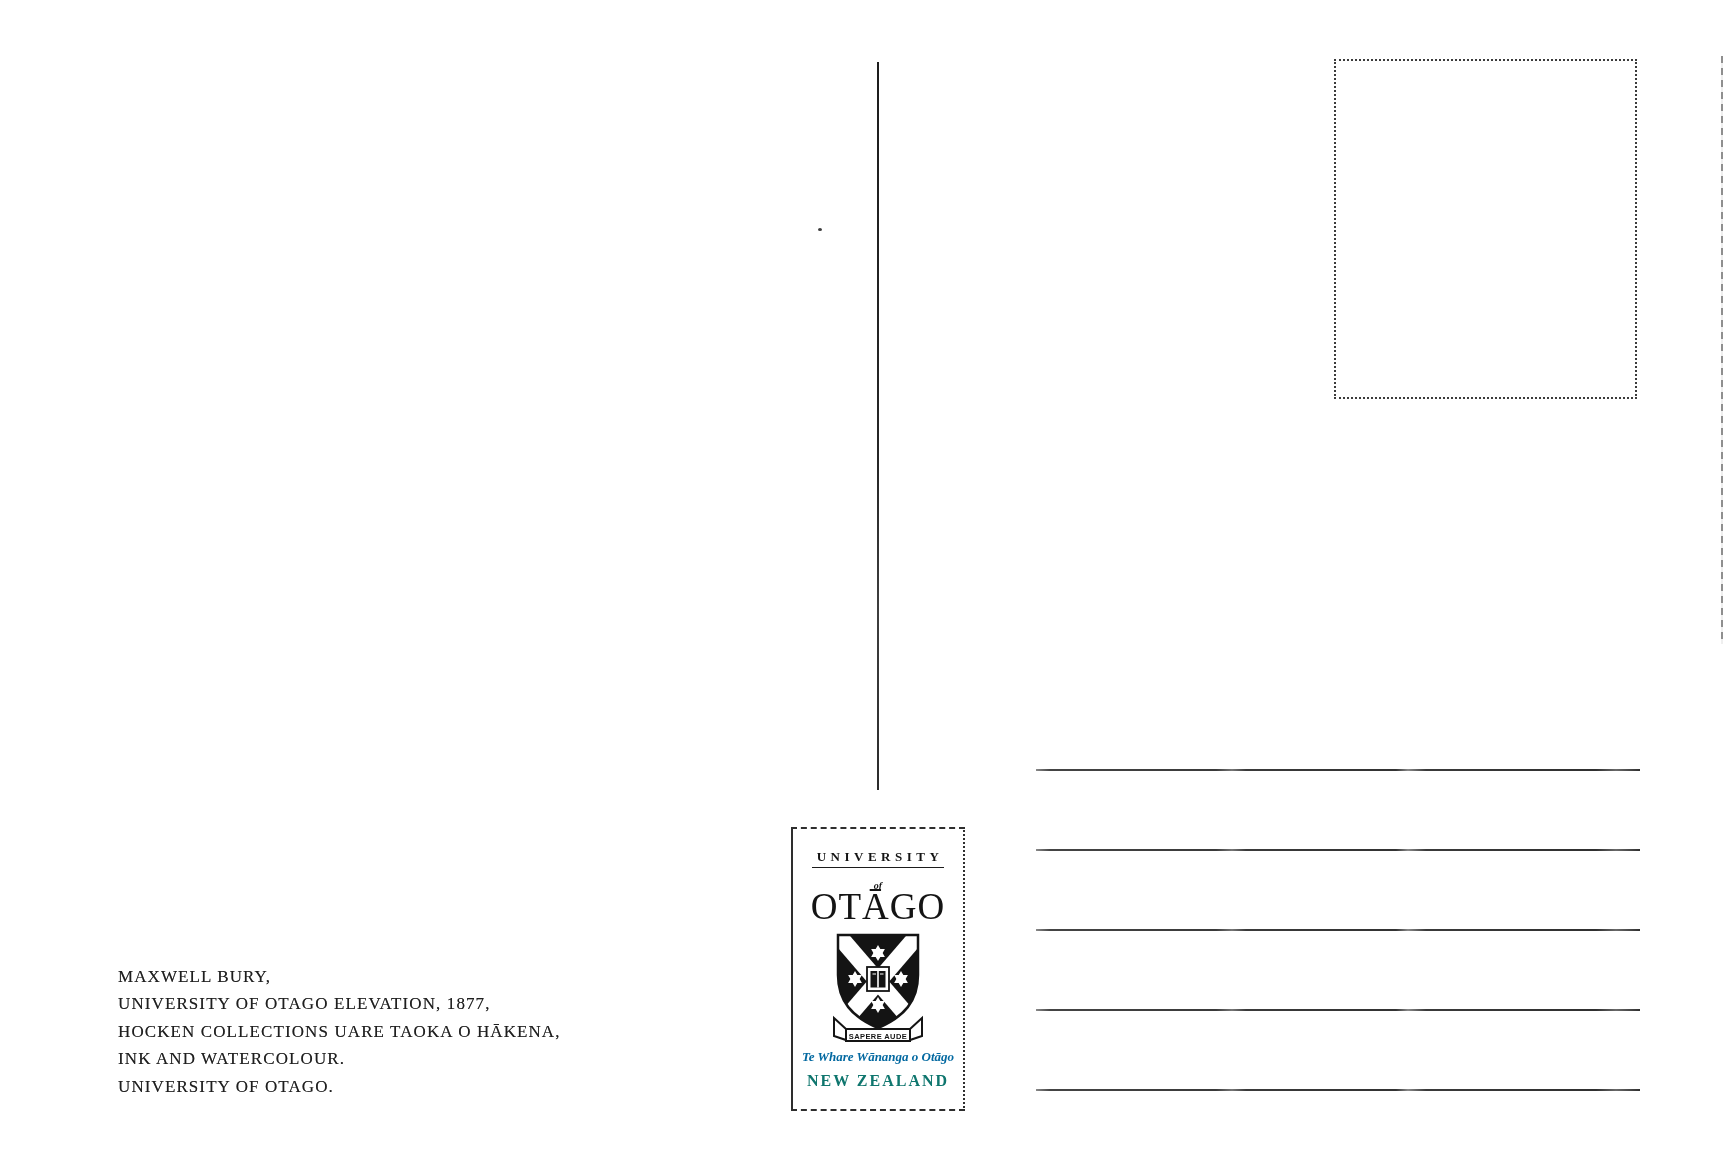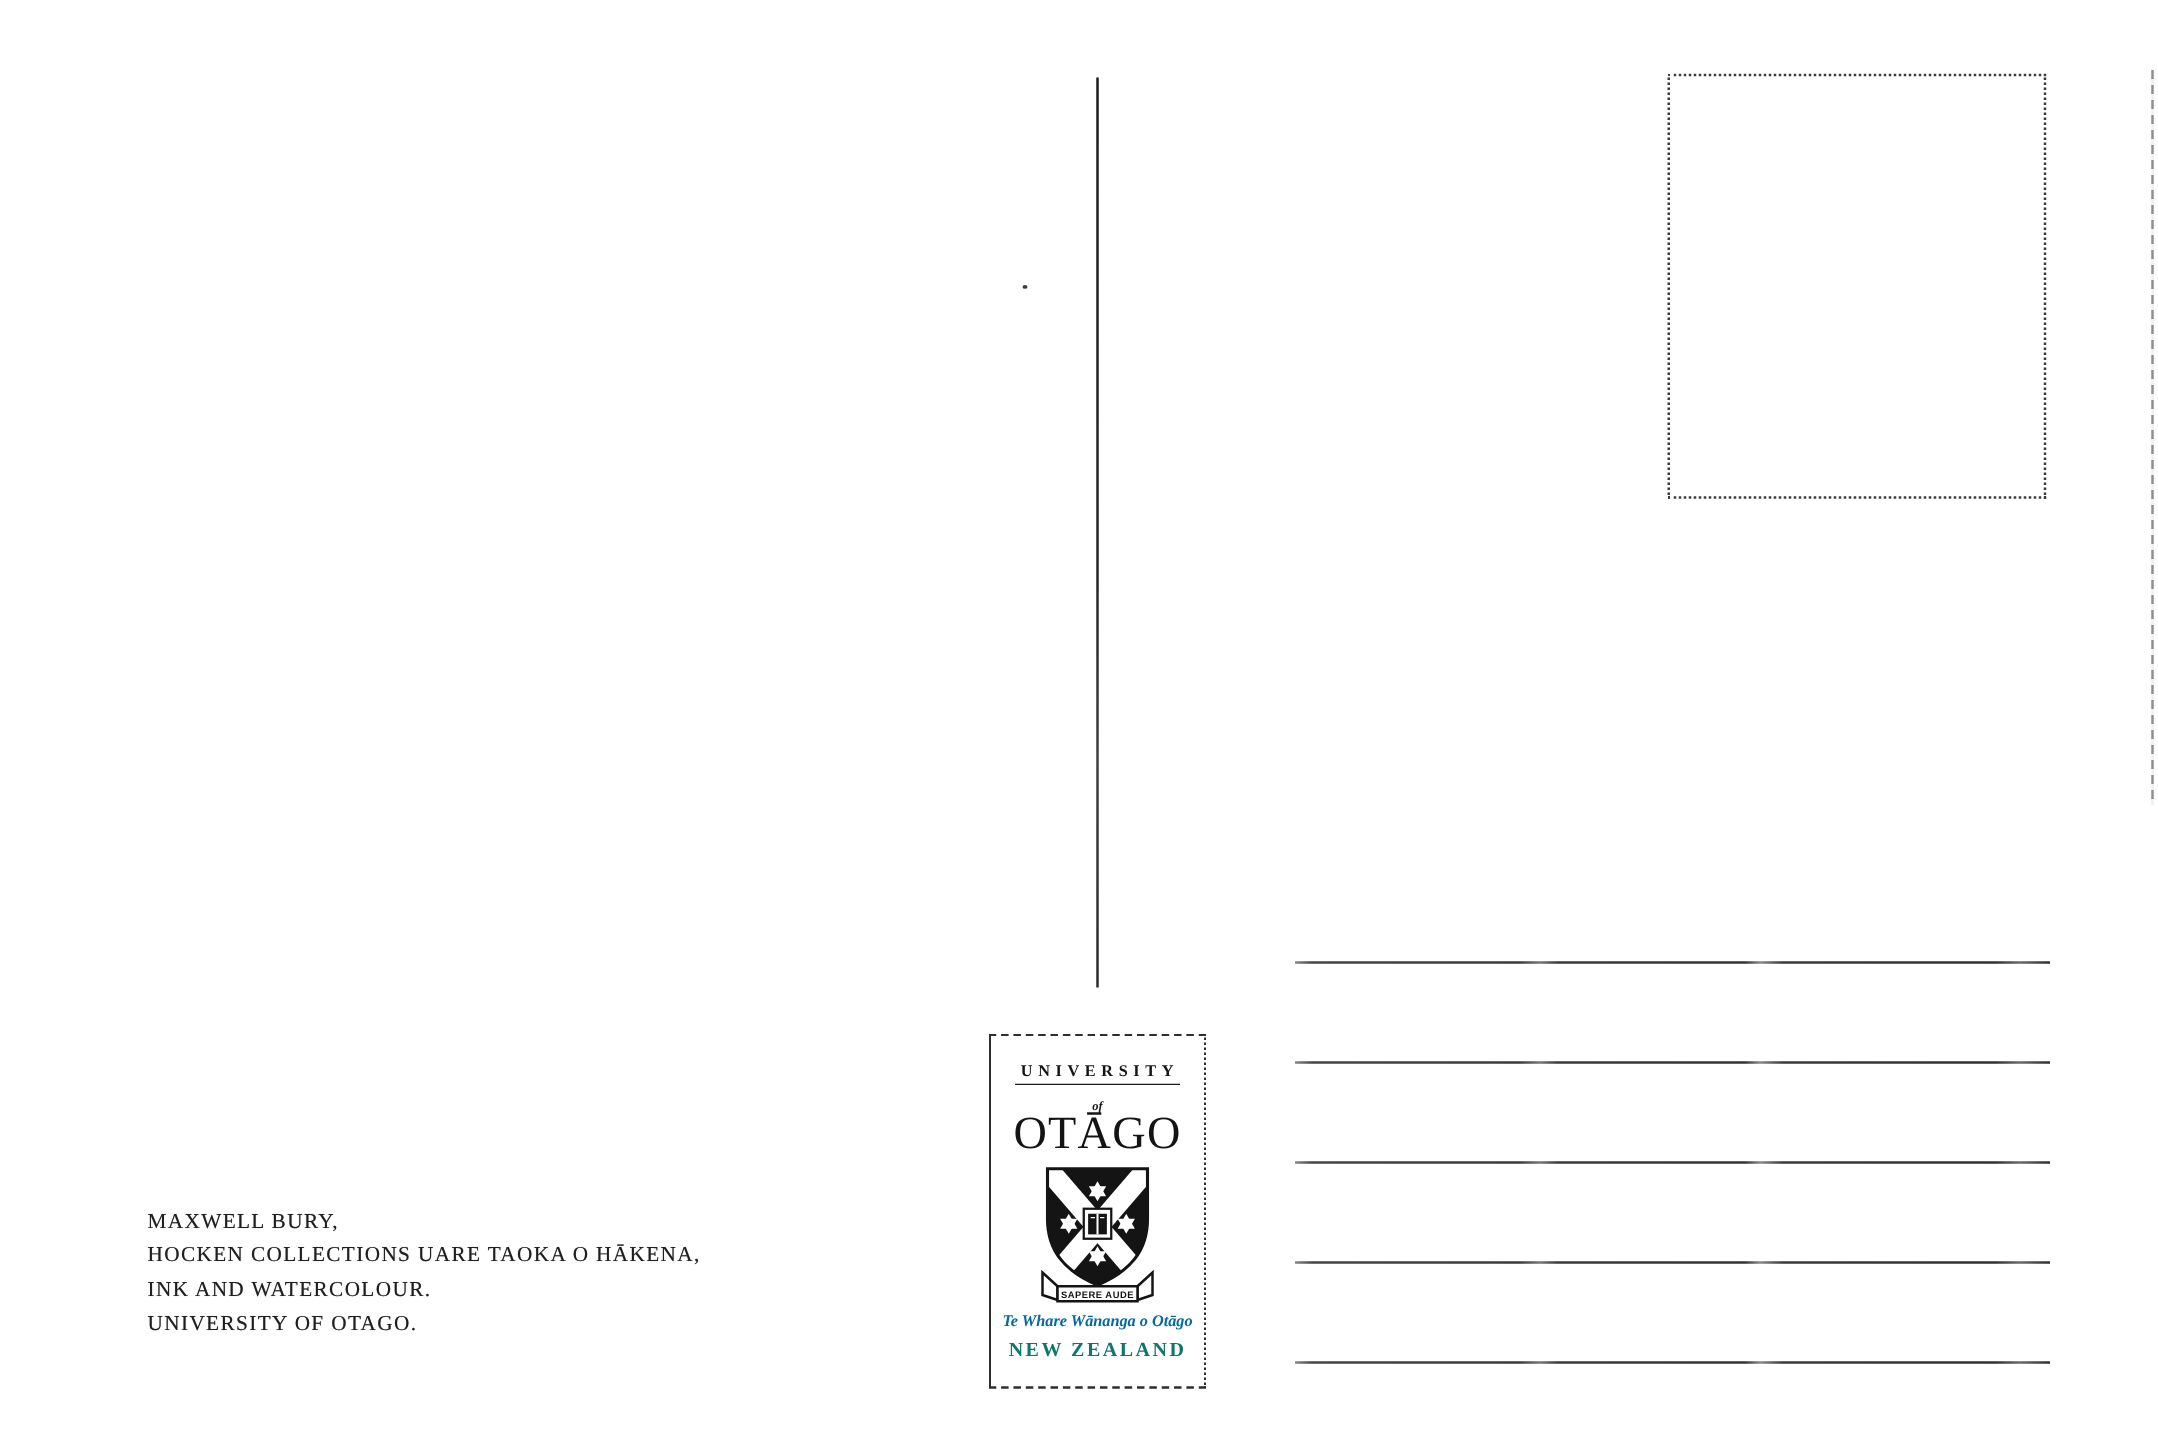--- a/index.html
+++ b/index.html
@@ -158,20 +158,21 @@
   <div id="address-lines">
       <div class="address-line" style="top: 769px;"></div>
       <div class="address-line" style="top: 849px;"></div>
       <div class="address-line" style="top: 929px;"></div>
       <div class="address-line" style="top: 1009px;"></div>
       <div class="address-line" style="top: 1089px;"></div>
     </div>
 
   <div id="caption">
     <div>MAXWELL BURY,</div>
+    <div>UNIVERSITY OF OTAGO ELEVATION, 1877,</div>
     <div>HOCKEN COLLECTIONS UARE TAOKA O HĀKENA,</div>
     <div>INK AND WATERCOLOUR.</div>
     <div>UNIVERSITY OF OTAGO.</div>
   </div>
 
   <div id="logo-box">
     <div id="logo-university">UNIVERSITY</div>
     <div id="logo-of">of</div>
     <div id="logo-otago">OTĀGO</div>
 

